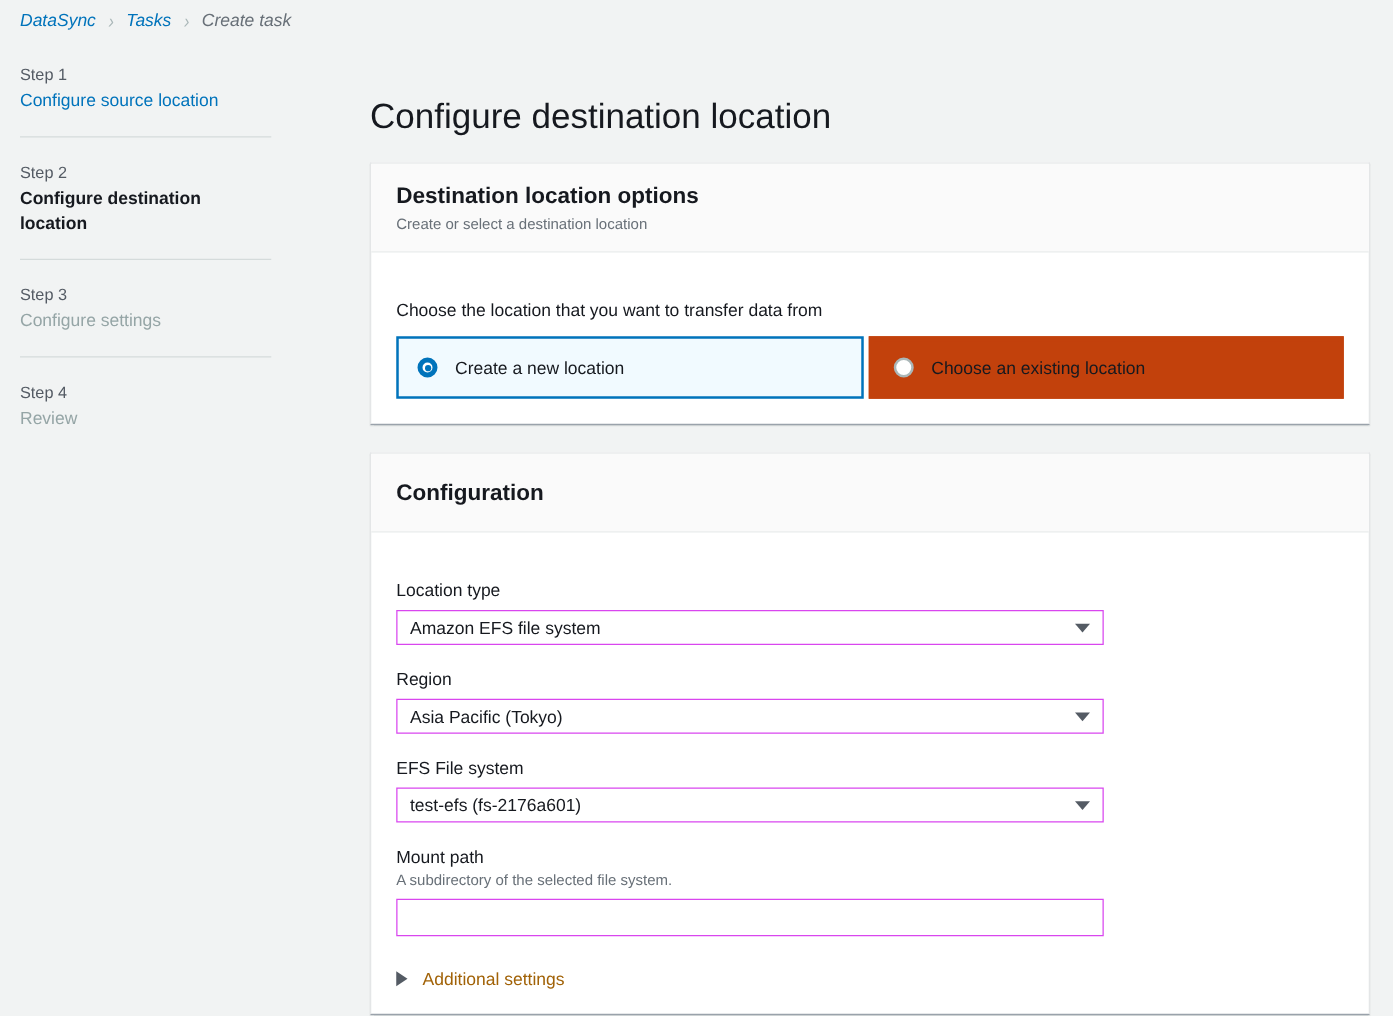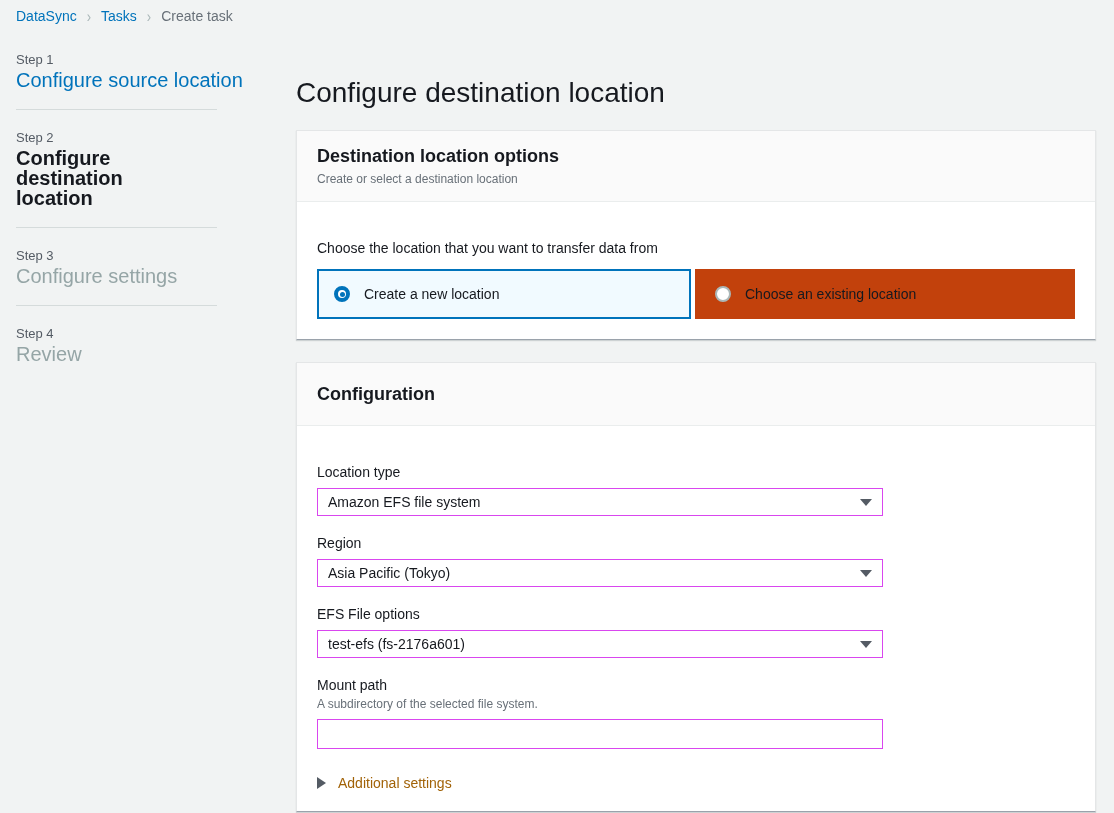--- a/index.html
+++ b/index.html
@@ -16,20 +16,21 @@
     overflow: hidden;
   }
 
   
   .breadcrumb {
     display: flex;
     align-items: center;
     height: 32px;
     padding: 0 0 0 16px;
     font-size: 14px;
+    font-style: italic;
   }
   .crumb-link {
     color: #0073bb;
     text-decoration: none;
     cursor: pointer;
     white-space: nowrap;
   }
   .crumb-current {
     color: #687078;
     white-space: nowrap;
@@ -59,21 +60,21 @@
   }
 
   
   .step { padding: 0 0 0 0; }
   .step-num {
     font-size: 13px;
     color: #545b64;
     margin-bottom: 3px;
   }
   .step-title {
-    font-size: 20px;
+    font-size: 14px;
     line-height: 20px;
   }
   .step-title.link {
     color: #0073bb;
     cursor: pointer;
   }
   .step-title.active {
     color: #16191f;
     font-weight: bold;
     max-width: 160px;
@@ -374,21 +375,21 @@
 
         <div class="form-field">
           <span class="field-label">Region</span>
           <div class="control-wrap">
             <div class="select-box">Asia Pacific (Tokyo)</div>
             <span class="caret"></span>
           </div>
         </div>
 
         <div class="form-field">
-          <span class="field-label">EFS File options</span>
+          <span class="field-label">EFS File system</span>
           <div class="control-wrap">
             <div class="select-box">test-efs (fs-2176a601)</div>
             <span class="caret"></span>
           </div>
         </div>
 
         <div class="form-field">
           <span class="field-label">Mount path</span>
           <div class="field-desc">A subdirectory of the selected file system.</div>
           <div class="control-wrap">

